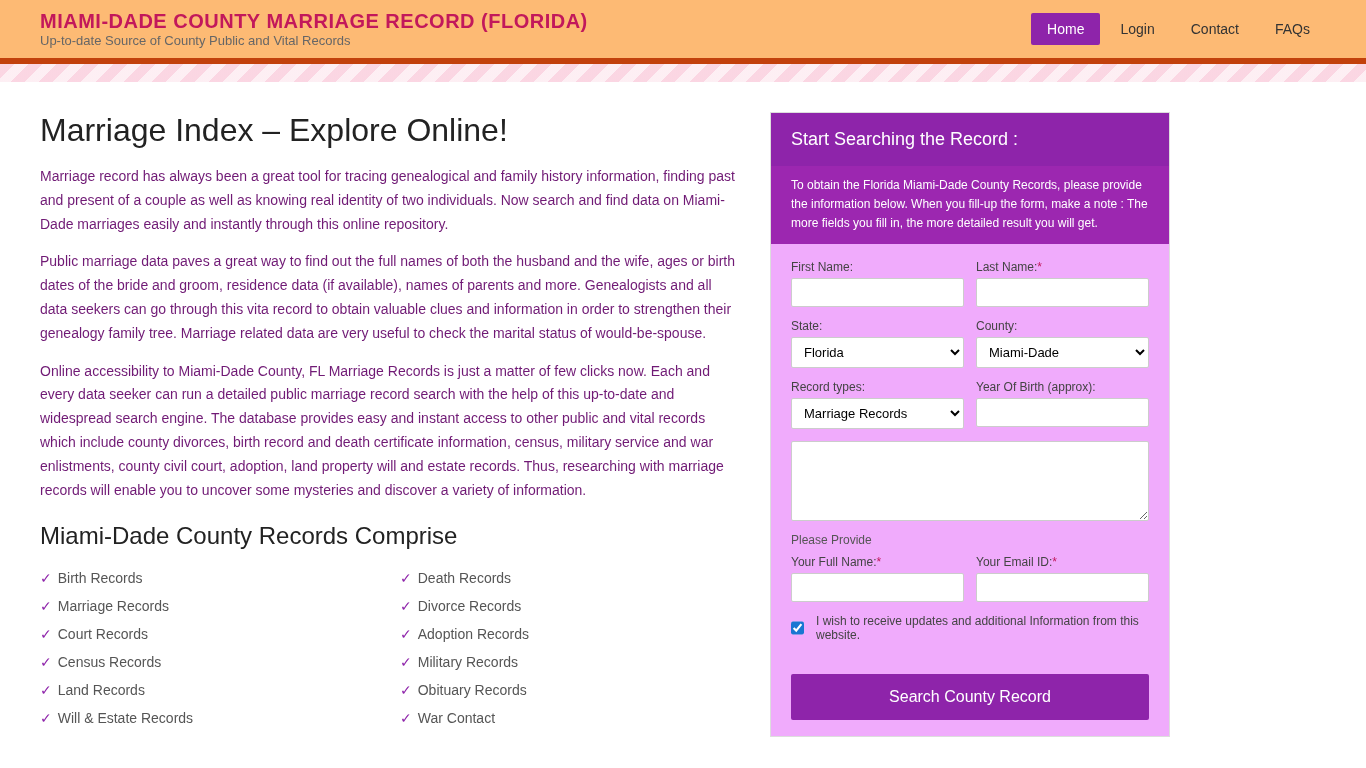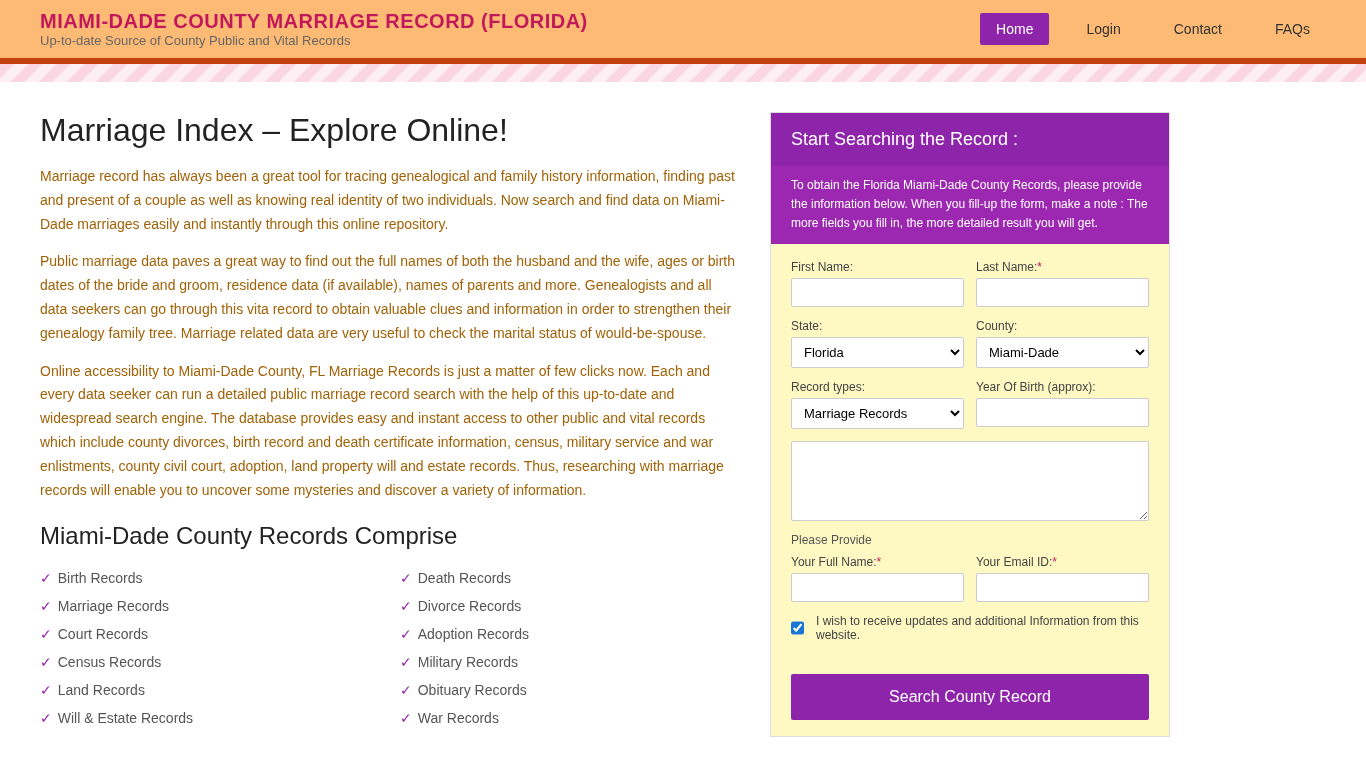--- a/index.html
+++ b/index.html
@@ -18,21 +18,21 @@
     .header-title {
       color: #c2185b;
       font-size: 20px;
       font-weight: bold;
       letter-spacing: 0.5px;
     }
     .header-subtitle {
       color: #666;
       font-size: 13px;
     }
-    .header-nav { display: flex; align-items: center; gap: 21px; }
+    .header-nav { display: flex; align-items: center; gap: 4px; }
     .nav-item {
       padding: 8px 16px;
       cursor: pointer;
       font-size: 14px;
       color: #333;
       border: none;
       background: none;
       text-decoration: none;
     }
     .nav-item.active {
@@ -66,21 +66,21 @@
       flex: 1;
       max-width: 700px;
     }
     .content-left h1 {
       font-size: 32px;
       font-weight: 400;
       color: #222;
       margin-bottom: 16px;
     }
     .content-left p {
-      color: #a16207;
+      color: #701a75;
       line-height: 1.7;
       margin-bottom: 14px;
       font-size: 14px;
     }
     .content-left h2 {
       font-size: 24px;
       font-weight: 400;
       color: #222;
       margin: 20px 0 16px;
     }
@@ -120,21 +120,21 @@
       font-size: 18px;
     }
     .form-description {
       background: #9c27b0;
       color: #fff;
       padding: 10px 20px;
       font-size: 12px;
       line-height: 1.6;
     }
     .form-body {
-      background: #fef9c3;
+      background: #f0abfc;
       padding: 16px 20px;
     }
     .form-row {
       display: flex;
       gap: 12px;
       margin-bottom: 12px;
     }
     .form-group {
       flex: 1;
       display: flex;
@@ -264,21 +264,21 @@
       <div class="records-list-item">
         <span class="check-icon">✓</span>
         <span>Obituary Records</span>
       </div>
       <div class="records-list-item">
         <span class="check-icon">✓</span>
         <span>Will &amp; Estate Records</span>
       </div>
       <div class="records-list-item">
         <span class="check-icon">✓</span>
-        <span>War Records</span>
+        <span>War Contact</span>
       </div>
     </div>
   </div>
 
   <div class="form-panel">
     <div class="form-header">Start Searching the Record :</div>
     <div class="form-description">To obtain the Florida Miami-Dade County Records, please provide the information below. When you fill-up the form, make a note : The more fields you fill in, the more detailed result you will get.</div>
 
     <div class="form-body">
 

